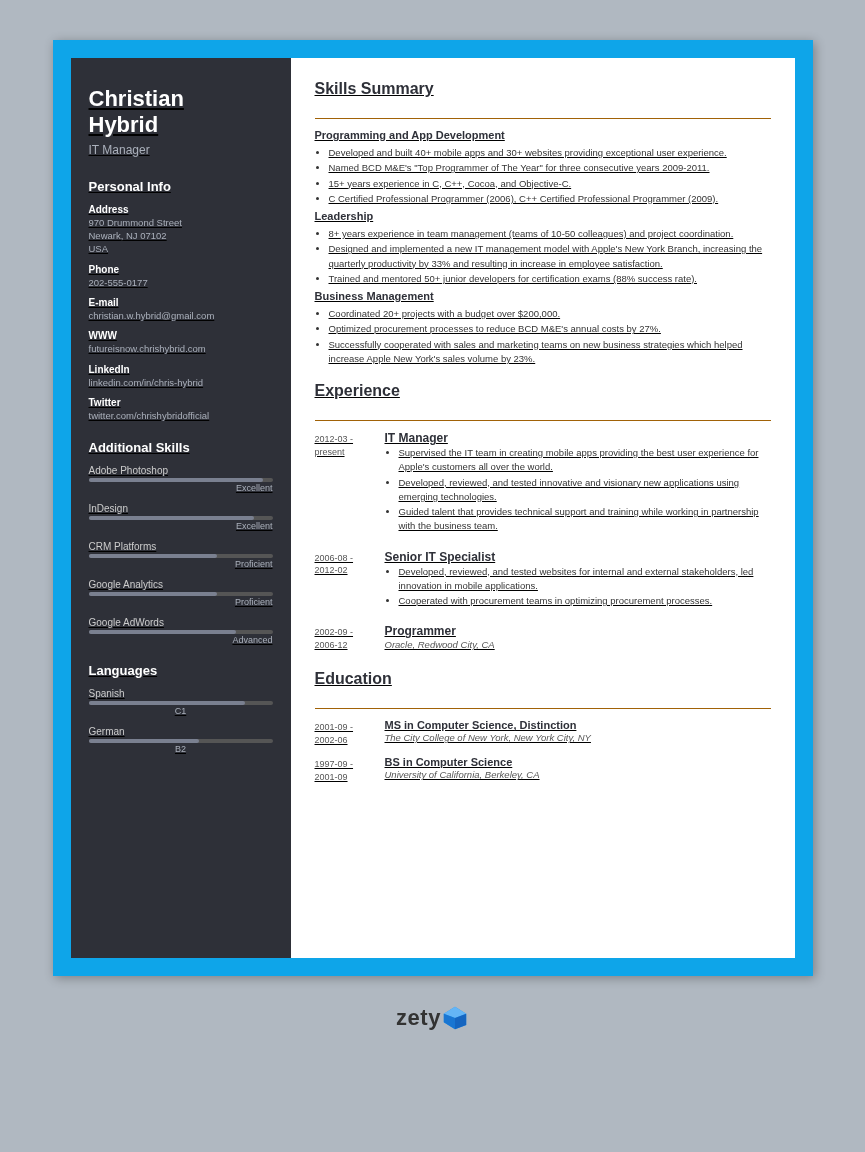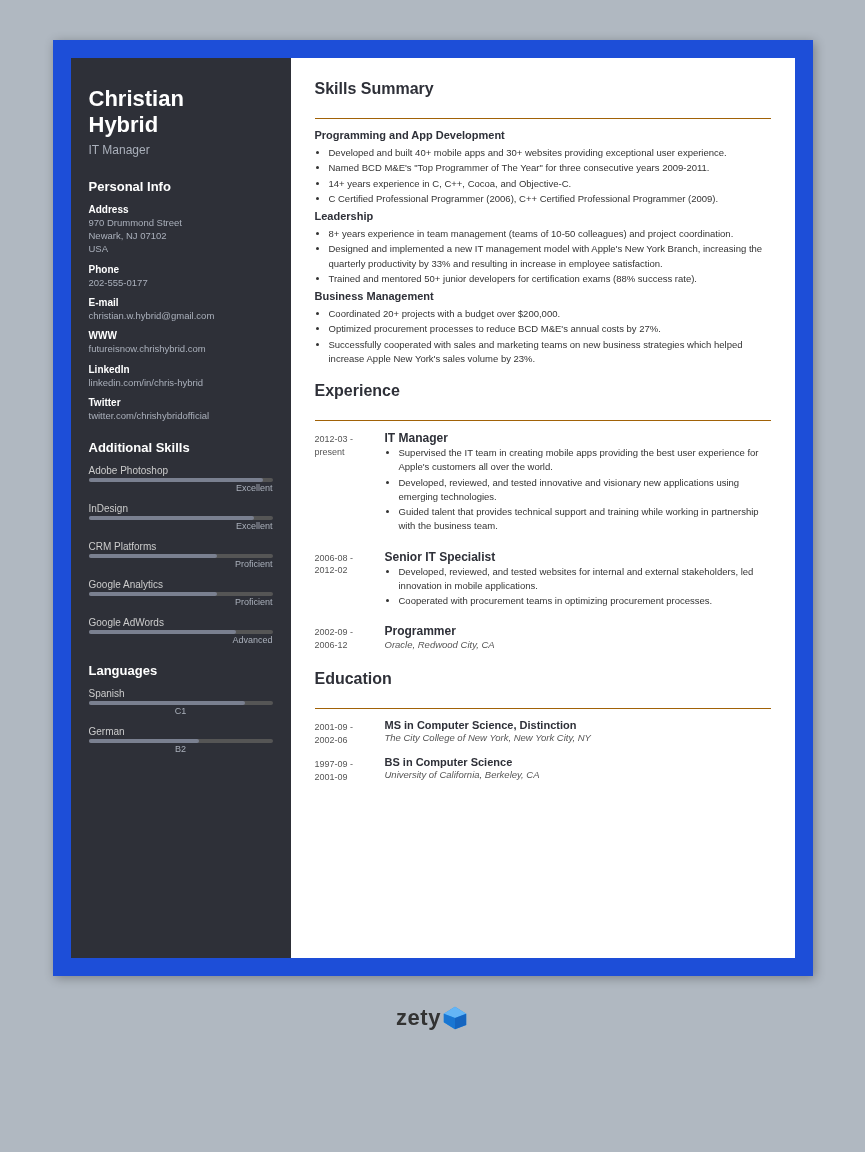--- a/index.html
+++ b/index.html
@@ -7,24 +7,25 @@
       background-color: #b0b8c1;
       font-family: 'Arial', sans-serif;
       display: flex;
       flex-direction: column;
       align-items: center;
       justify-content: flex-start;
       min-height: 100vh;
       padding: 40px 20px 60px;
     }
     .page-wrapper {
-      background: #1d4ed8;
+      background: #0ea5e9;
       padding: 18px;
       box-shadow: 2px 2px 10px rgba(0,0,0,0.3);
       width: 760px;
+      text-decoration: underline;
     }
     .resume {
       display: flex;
       width: 100%;
       background: white;
       min-height: 900px;
     }
     
     .sidebar {
       width: 220px;
@@ -309,21 +310,21 @@
     </div>
 
     <div class="main">
 
       <div class="main-section">
         <div class="main-section-title">Skills Summary</div>
         <div class="subsection-title">Programming and App Development</div>
         <ul class="bullet-list" id="programming-bullets">
             <li>Developed and built 40+ mobile apps and 30+ websites providing exceptional user experience.</li>
             <li>Named BCD M&amp;E's "Top Programmer of The Year" for three consecutive years 2009-2011.</li>
-            <li>14+ years experience in C, C++, Cocoa, and Objective-C.</li>
+            <li>15+ years experience in C, C++, Cocoa, and Objective-C.</li>
             <li>C Certified Professional Programmer (2006), C++ Certified Professional Programmer (2009).</li>
           </ul>
         <div class="subsection-title">Leadership</div>
         <ul class="bullet-list" id="leadership-bullets">
             <li>8+ years experience in team management (teams of 10-50 colleagues) and project coordination.</li>
             <li>Designed and implemented a new IT management model with Apple's New York Branch, increasing the quarterly productivity by 33% and resulting in increase in employee satisfaction.</li>
             <li>Trained and mentored 50+ junior developers for certification exams (88% success rate).</li>
           </ul>
         <div class="subsection-title">Business Management</div>
         <ul class="bullet-list" id="business-bullets">

